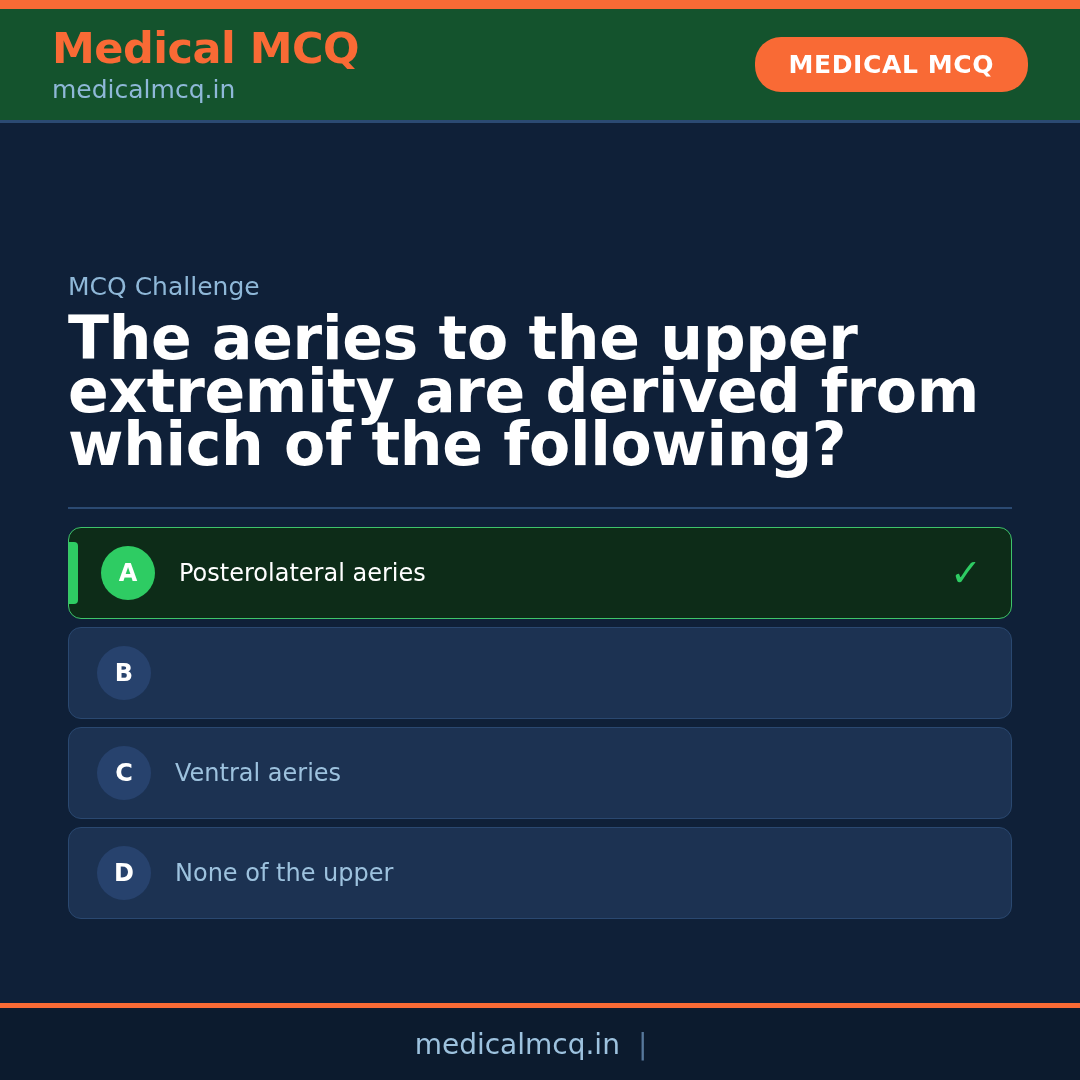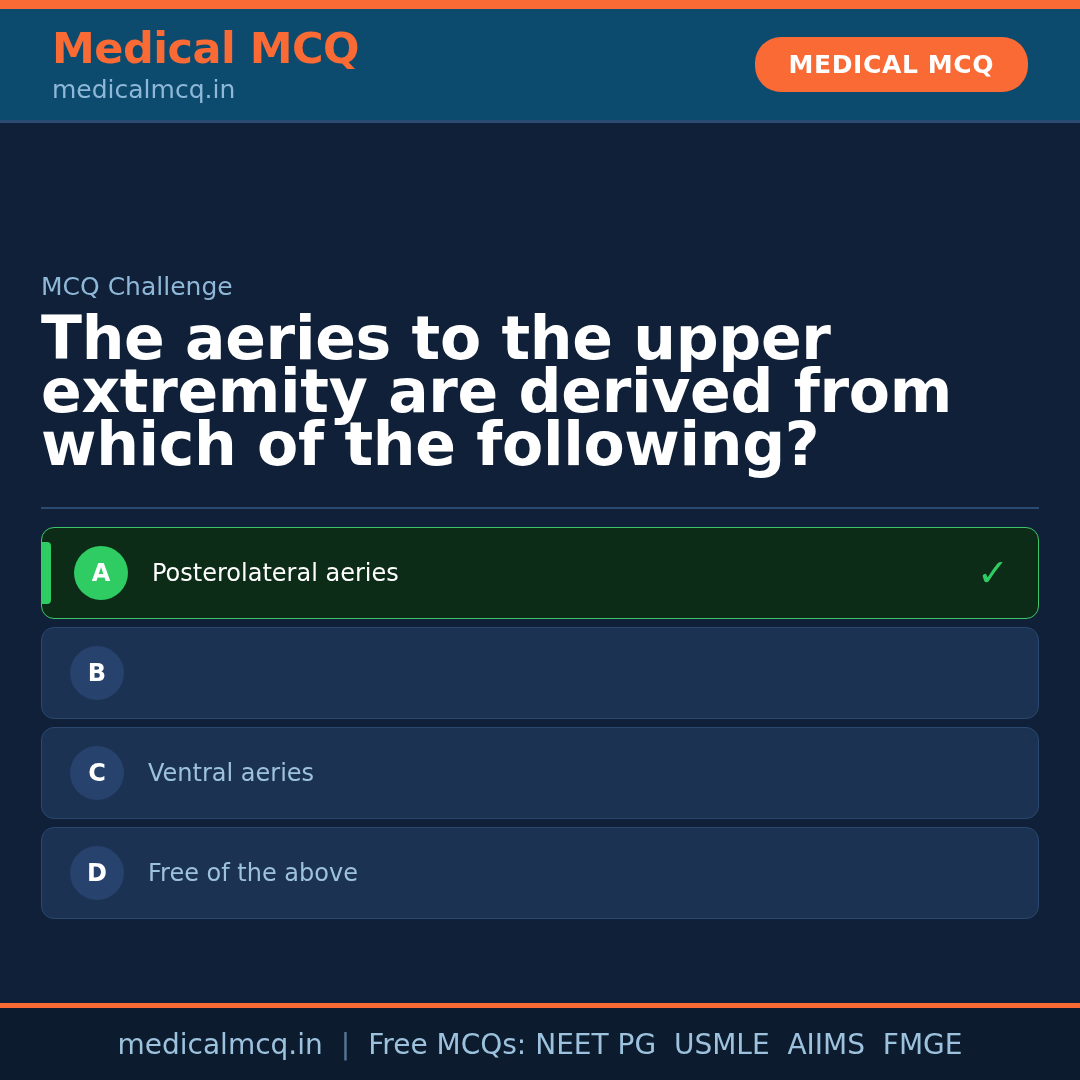--- a/index.html
+++ b/index.html
@@ -20,21 +20,21 @@
   .top-accent {
     height:9px;
     background:#f96a35;
     flex:0 0 auto;
   }
 
   
   .header {
     flex:0 0 auto;
     height:114px;
-    background:#0c4a6e;
+    background:#14532d;
     position:relative;
     display:flex;
     align-items:center;
     justify-content:space-between;
     padding:0 52px;
     border-bottom:3px solid #2b4straight;
     border-bottom:3px solid #2b4a72;
   }
   .brand-block { display:flex; flex-direction:column; justify-content:center; }
   .brand-title {
@@ -61,21 +61,21 @@
     font-size:25px;
     letter-spacing:0.6px;
     padding:13px 34px;
     border-radius:26px;
     white-space:nowrap;
   }
 
   
   .main {
     flex:1 1 auto;
-    padding:0 41px;
+    padding:0 68px;
     position:relative;
     display:flex;
     flex-direction:column;
   }
   .spacer-top { height:148px; flex:0 0 auto; }
 
   .eyebrow {
     font-family:"DejaVu Sans", sans-serif;
     font-size:25px;
     font-weight:400;
@@ -223,28 +223,27 @@
       </div>
 
       <div class="option">
         <div class="badge">C</div>
         <div class="otext">Ventral aeries</div>
         <div class="tick"></div>
       </div>
 
       <div class="option">
         <div class="badge">D</div>
-        <div class="otext">Free of the above</div>
+        <div class="otext">None of the upper</div>
         <div class="tick"></div>
       </div>
 
     </div>
     <div class="footer-gap"></div>
   </div>
 
   <div class="footer-accent"></div>
   <div class="footer">
     <span class="footer-text">medicalmcq.in</span>
     <span class="footer-sep">|</span>
-    <span class="footer-text">Free MCQs: NEET PG  USMLE  AIIMS  FMGE</span>
   </div>
 
 </div>
 
 </body></html>

